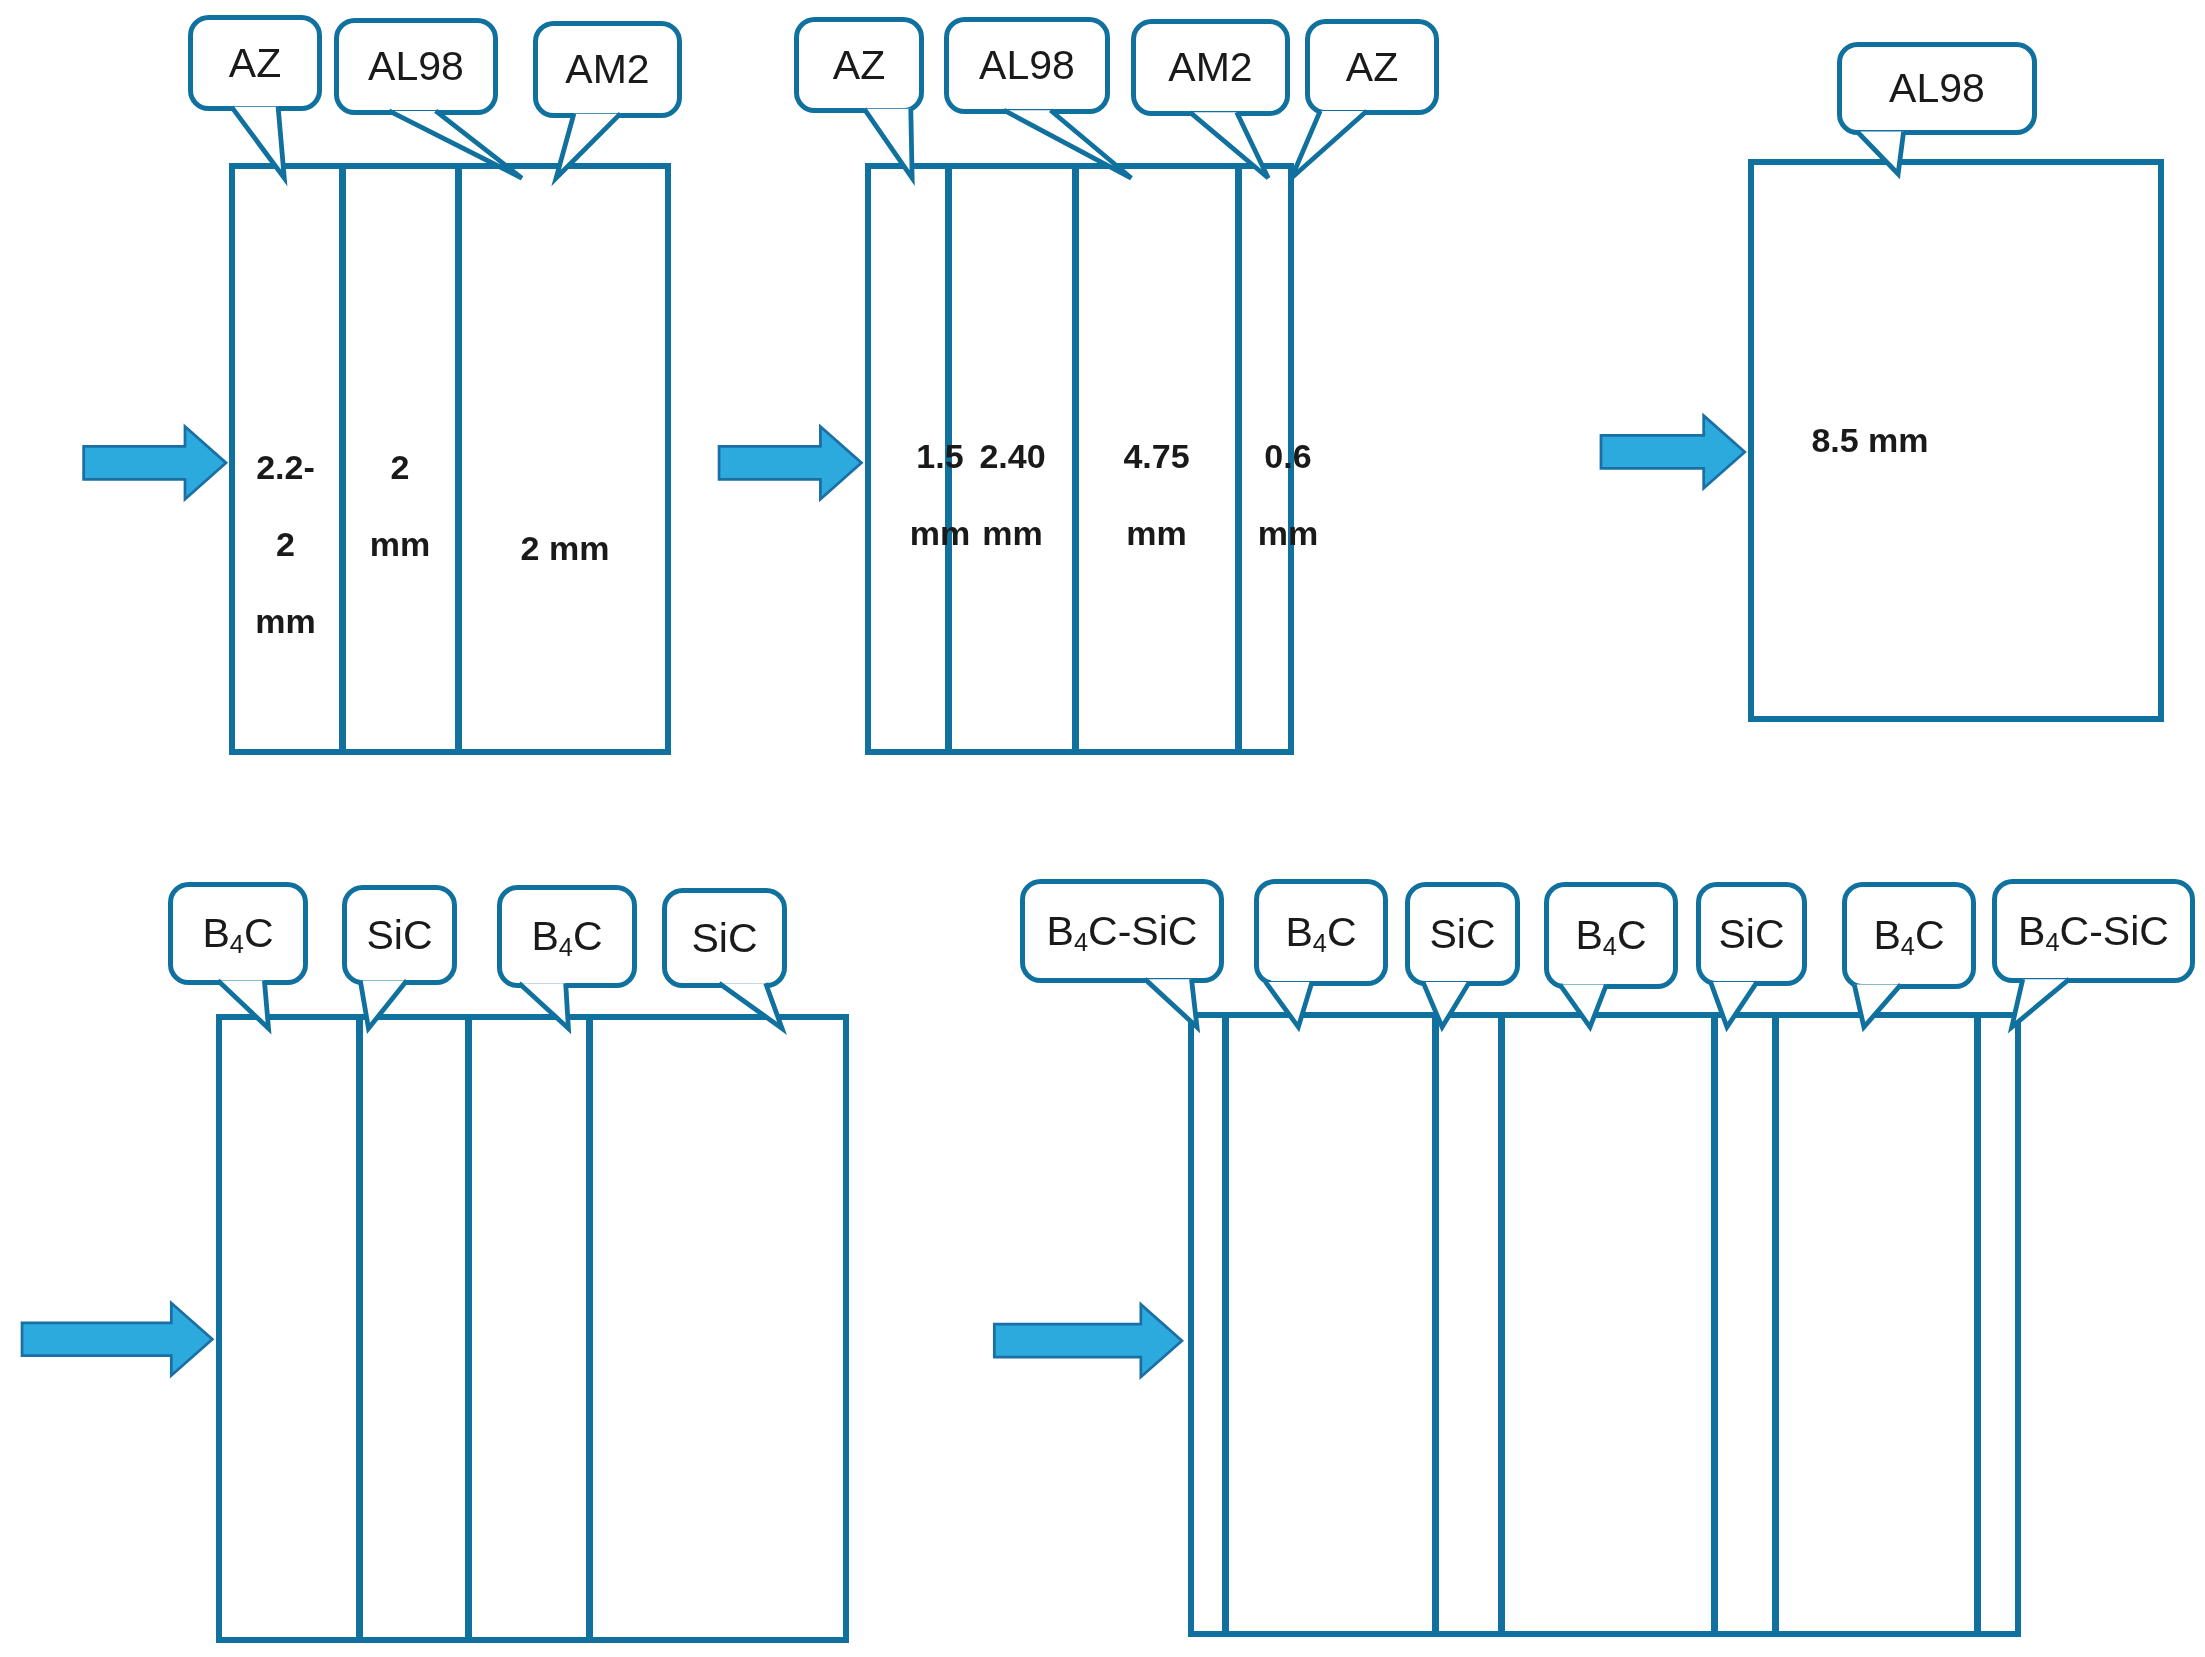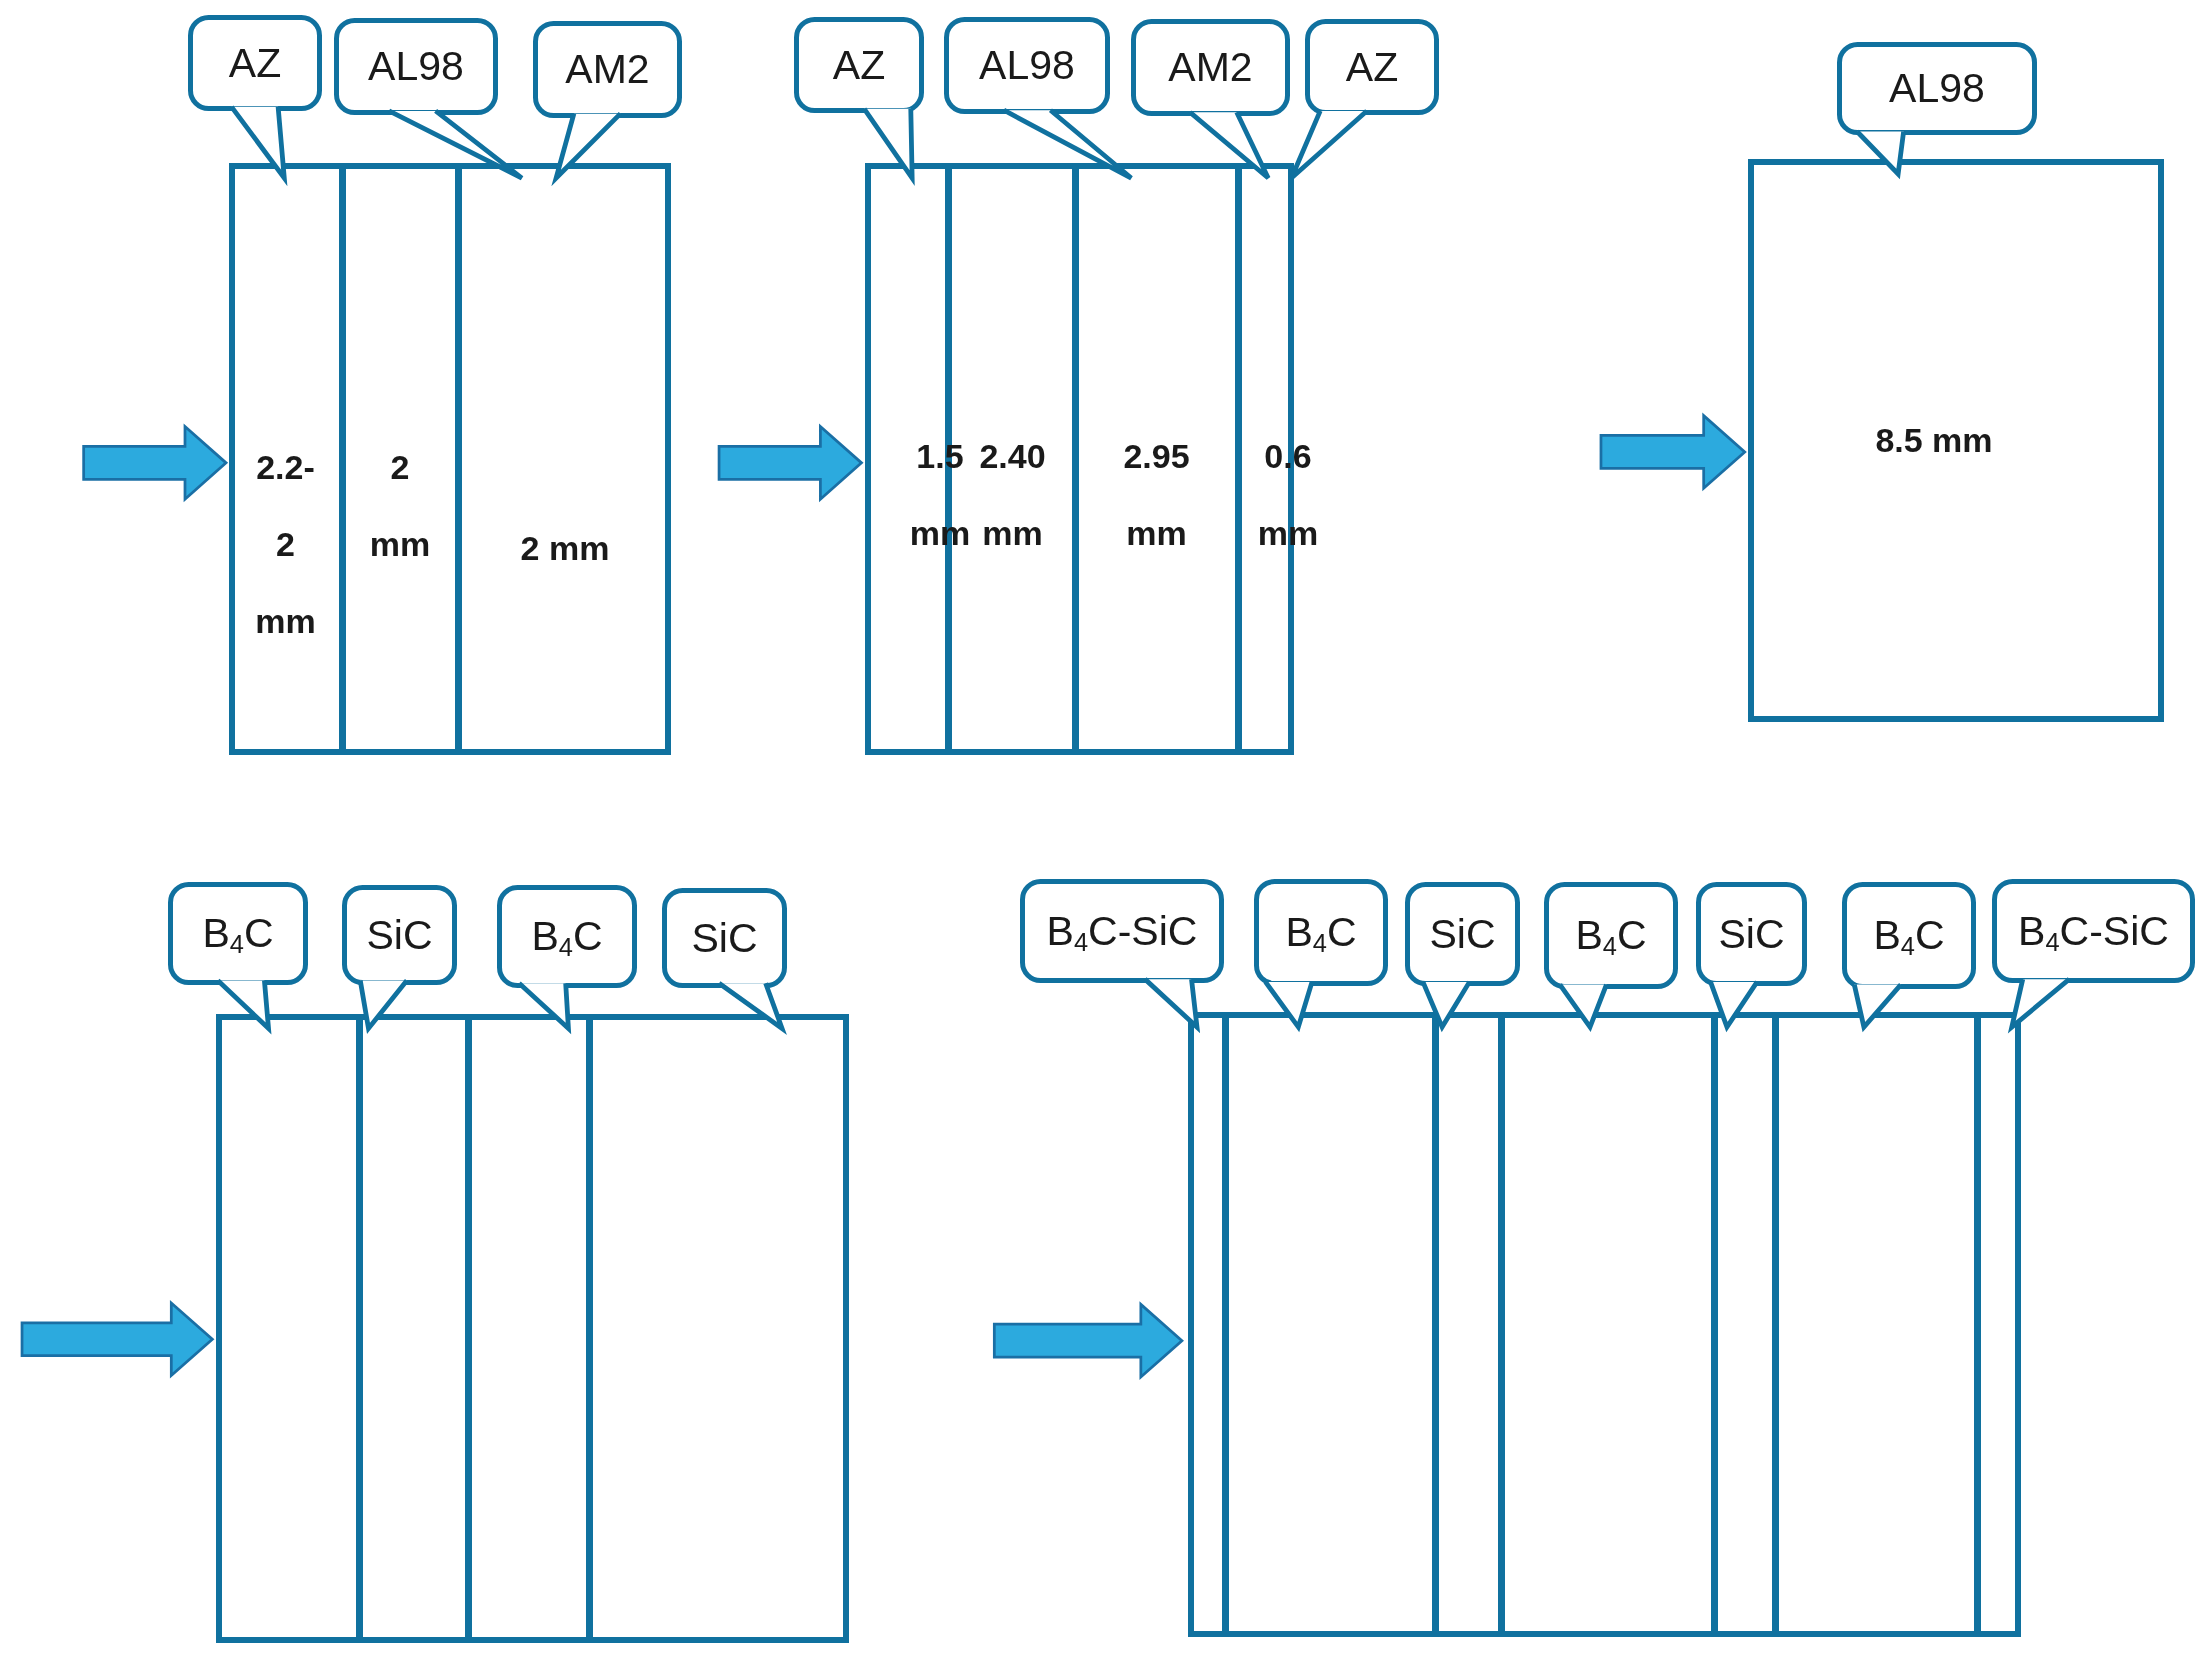--- a/index.html
+++ b/index.html
@@ -68,21 +68,21 @@
       </div>
       <div class="divider" style="left: 945px; top: 163px; height: 592px; background: rgb(16, 113, 159);"></div>
       <div class="layer" style="position: absolute; left: 949px; top: 163px; width: 127px; height: 592px; z-index: 5;"></div>
       <div class="dim" style="left: 949px; top: 418px; width: 127px; color: rgb(26, 26, 26);">
         <div class="dim-line">2.40</div>
         <div class="dim-line">mm</div>
       </div>
       <div class="divider" style="left: 1072px; top: 163px; height: 592px; background: rgb(16, 113, 159);"></div>
       <div class="layer" style="position: absolute; left: 1075px; top: 163px; width: 163px; height: 592px; z-index: 5;"></div>
       <div class="dim" style="left: 1075px; top: 418px; width: 163px; color: rgb(26, 26, 26);">
-        <div class="dim-line">2.95</div>
+        <div class="dim-line">4.75</div>
         <div class="dim-line">mm</div>
       </div>
       <div class="divider" style="left: 1235px; top: 163px; height: 592px; background: rgb(16, 113, 159);"></div>
       <div class="layer" style="position: absolute; left: 1238px; top: 163px; width: 56px; height: 592px; z-index: 5;"></div>
       <div class="dim" style="left: 1233px; top: 418px; width: 110px; color: rgb(26, 26, 26);">
         <div class="dim-line">0.6</div>
         <div class="dim-line">mm</div>
       </div>
       <div class="bubble" style="left: 794px; top: 17px; width: 130px; height: 96px; border: 5.5px solid rgb(16, 113, 159);">
         <span class="bubble-label chem" style="color: rgb(26, 26, 26);">AZ</span>
@@ -93,21 +93,21 @@
       <div class="bubble" style="left: 1131px; top: 19px; width: 159px; height: 97px; border: 5.5px solid rgb(16, 113, 159);">
         <span class="bubble-label chem" style="color: rgb(26, 26, 26);">AM2</span>
       </div>
       <div class="bubble" style="left: 1305px; top: 19px; width: 134px; height: 96px; border: 5.5px solid rgb(16, 113, 159);">
         <span class="bubble-label chem" style="color: rgb(26, 26, 26);">AZ</span>
       </div>
     </div>
     <div class="diagram">
       <div class="tile-box" style="left: 1748px; top: 159px; width: 416px; height: 563px; border: 6.8px solid rgb(16, 113, 159); position: absolute;"></div>
       <div class="layer" style="position: absolute; left: 1748px; top: 159px; width: 416px; height: 563px; z-index: 5;"></div>
-      <div class="dim" style="left: 1748px; top: 402px; width: 372px; color: rgb(26, 26, 26);">
+      <div class="dim" style="left: 1684px; top: 402px; width: 372px; color: rgb(26, 26, 26);">
         <div class="dim-line">8.5 mm</div>
       </div>
       <div class="bubble" style="left: 1837px; top: 42px; width: 200px; height: 93px; border: 5.5px solid rgb(16, 113, 159);">
         <span class="bubble-label chem" style="color: rgb(26, 26, 26);">AL98</span>
       </div>
     </div>
     <div class="diagram">
       <div class="tile-box" style="left: 216px; top: 1014px; width: 633px; height: 629px; border: 6.8px solid rgb(16, 113, 159); position: absolute;"></div>
       <div class="layer" style="position: absolute; left: 216px; top: 1014px; width: 143px; height: 629px; z-index: 5;"></div>
       <div class="divider" style="left: 356px; top: 1014px; height: 629px; background: rgb(16, 113, 159);"></div>

